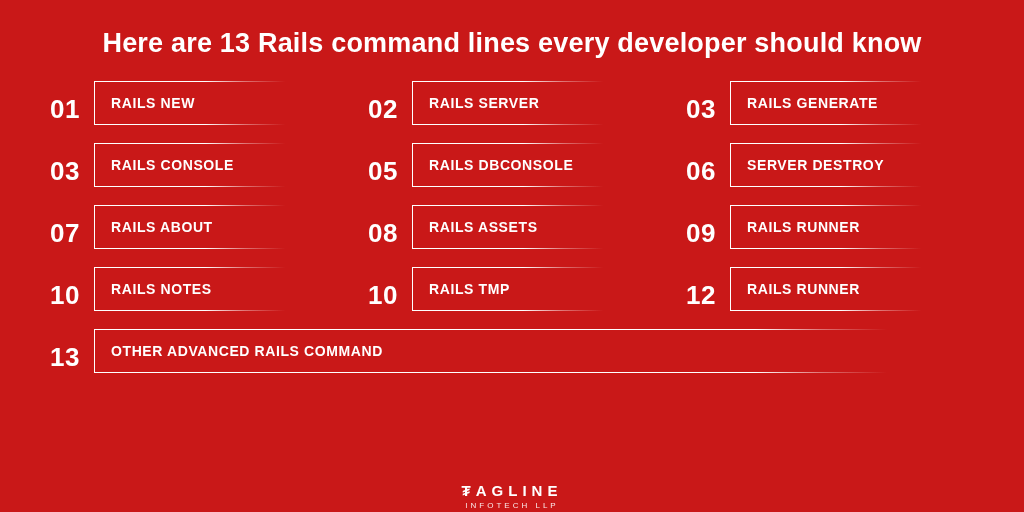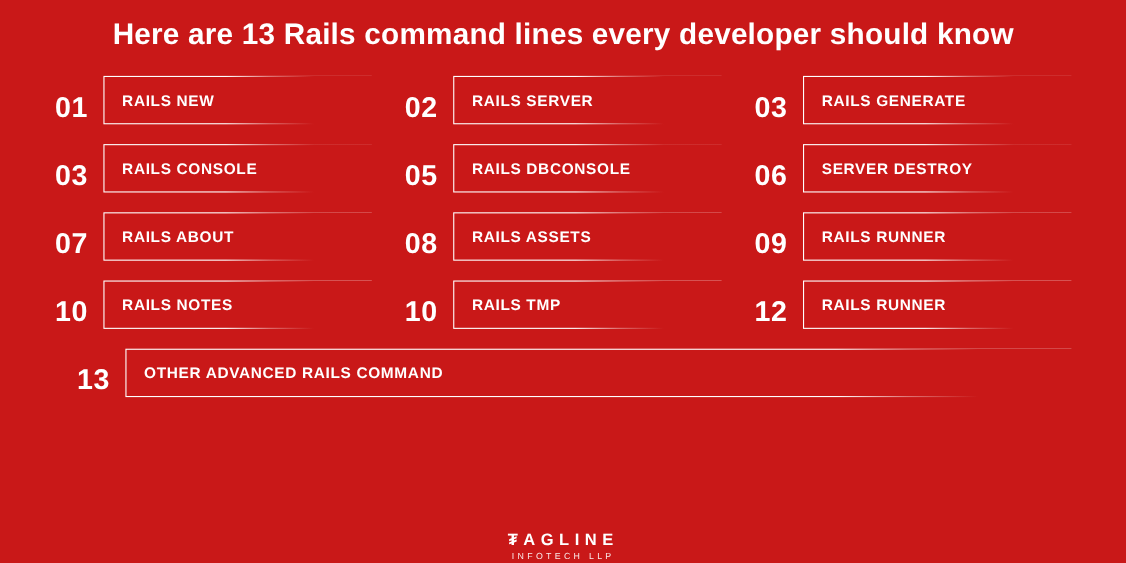--- a/index.html
+++ b/index.html
@@ -7,36 +7,36 @@
   body {
     background: #c91818;
     font-family: -apple-system, BlinkMacSystemFont, "Segoe UI", Arial, sans-serif;
     color: #fff;
     position: relative;
   }
   .title {
     text-align: center;
     font-size: 27px;
     font-weight: 700;
-    padding-top: 16px;
+    padding-top: 28px;
     padding-bottom: 22px;
     letter-spacing: 0.2px;
   }
   .grid {
     display: flex;
     flex-wrap: wrap;
     padding: 0 50px;
     gap: 18px 30px;
   }
   .item {
     display: flex;
     align-items: flex-end;
     width: 288px;
   }
-  .item.wide { width: 930px; margin-left: 20px; }
+  .item.wide { width: 930px; }
   .num {
     font-size: 26px;
     font-weight: 700;
     width: 44px;
     text-align: left;
     flex-shrink: 0;
     letter-spacing: 0.5px;
   }
   .box {
     position: relative;

